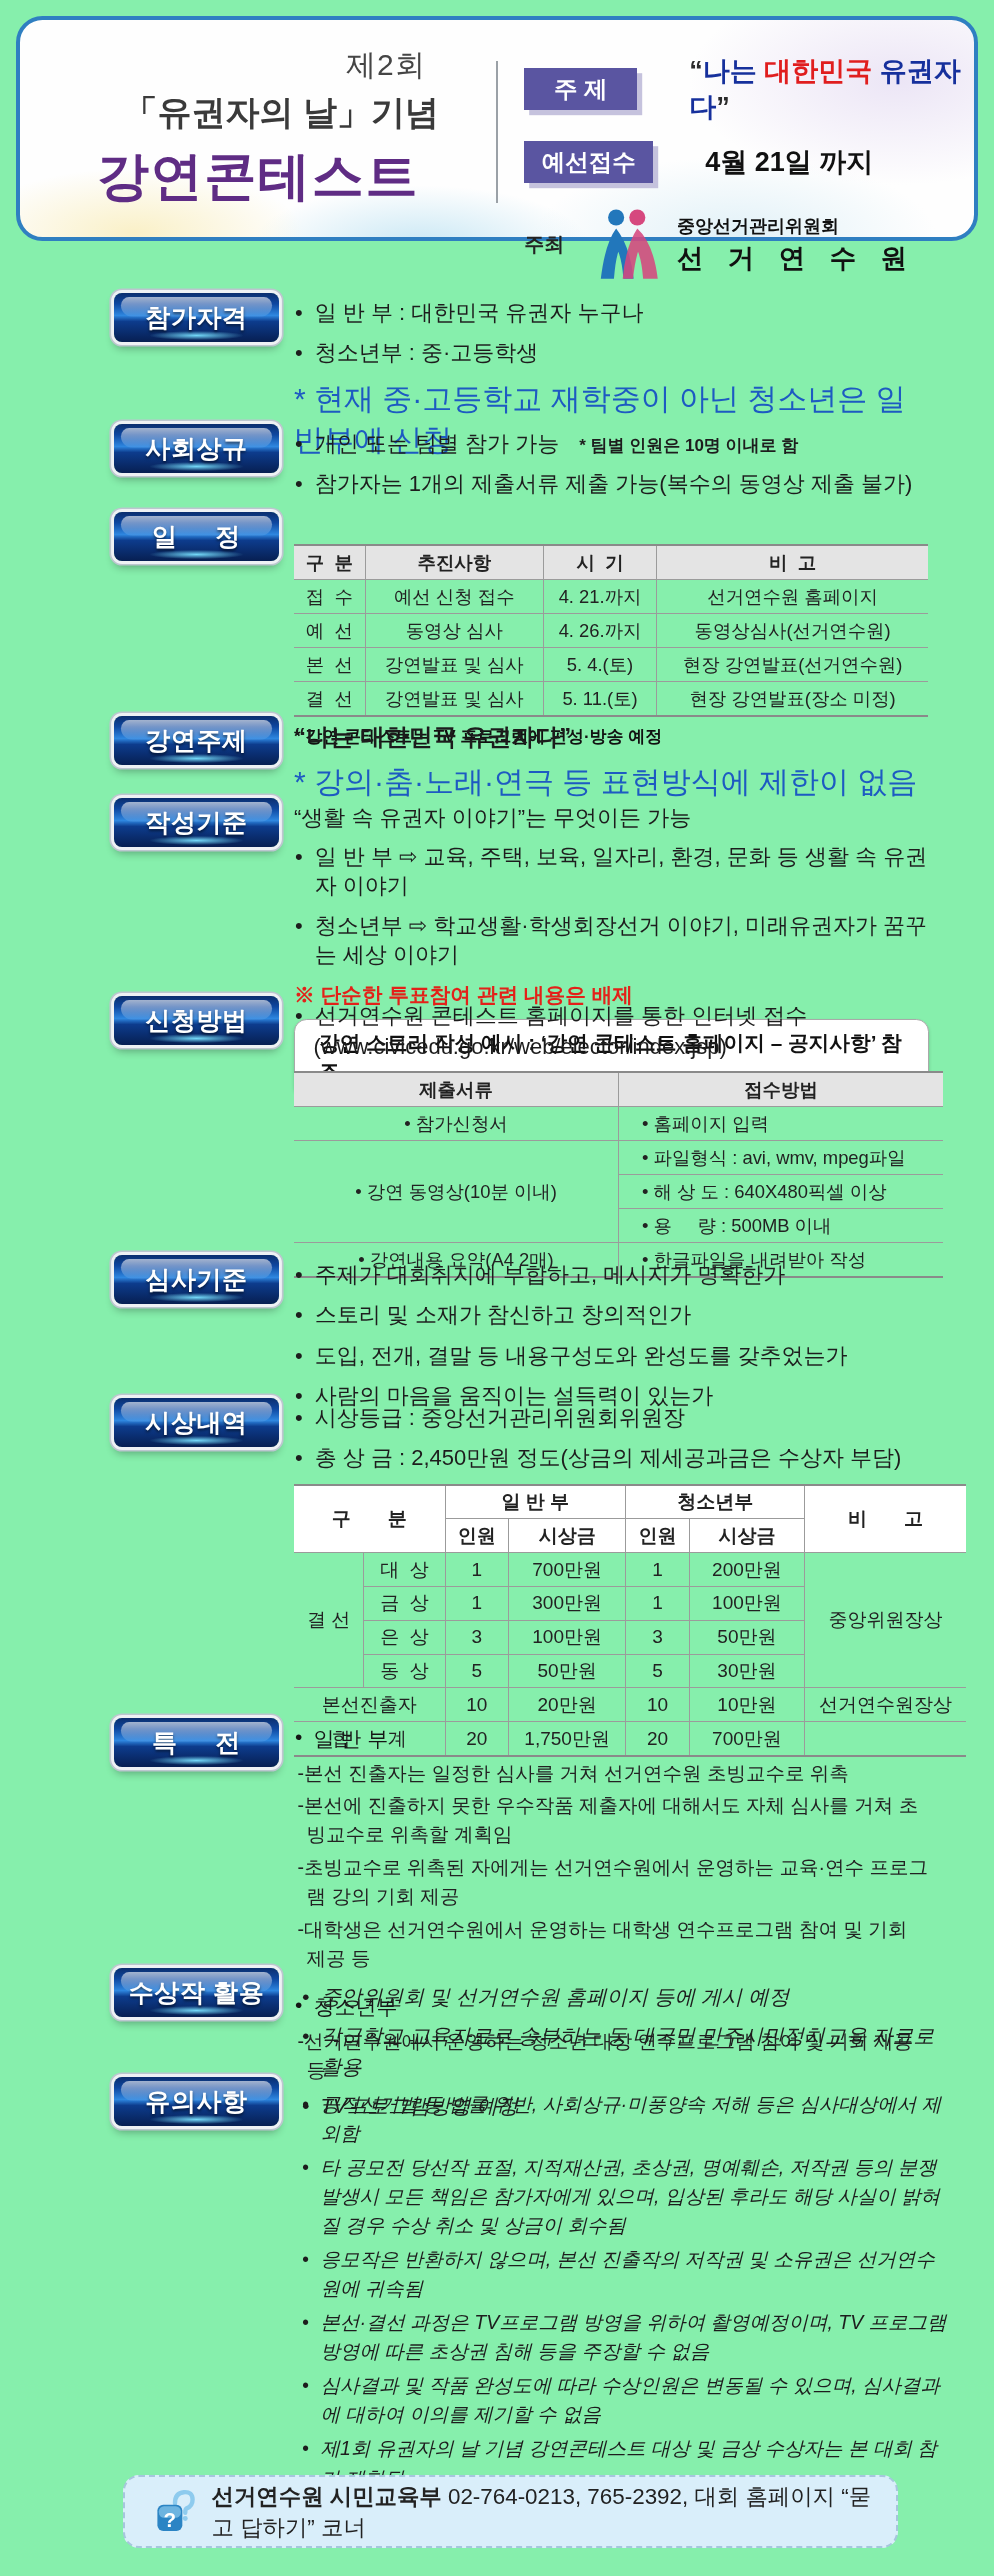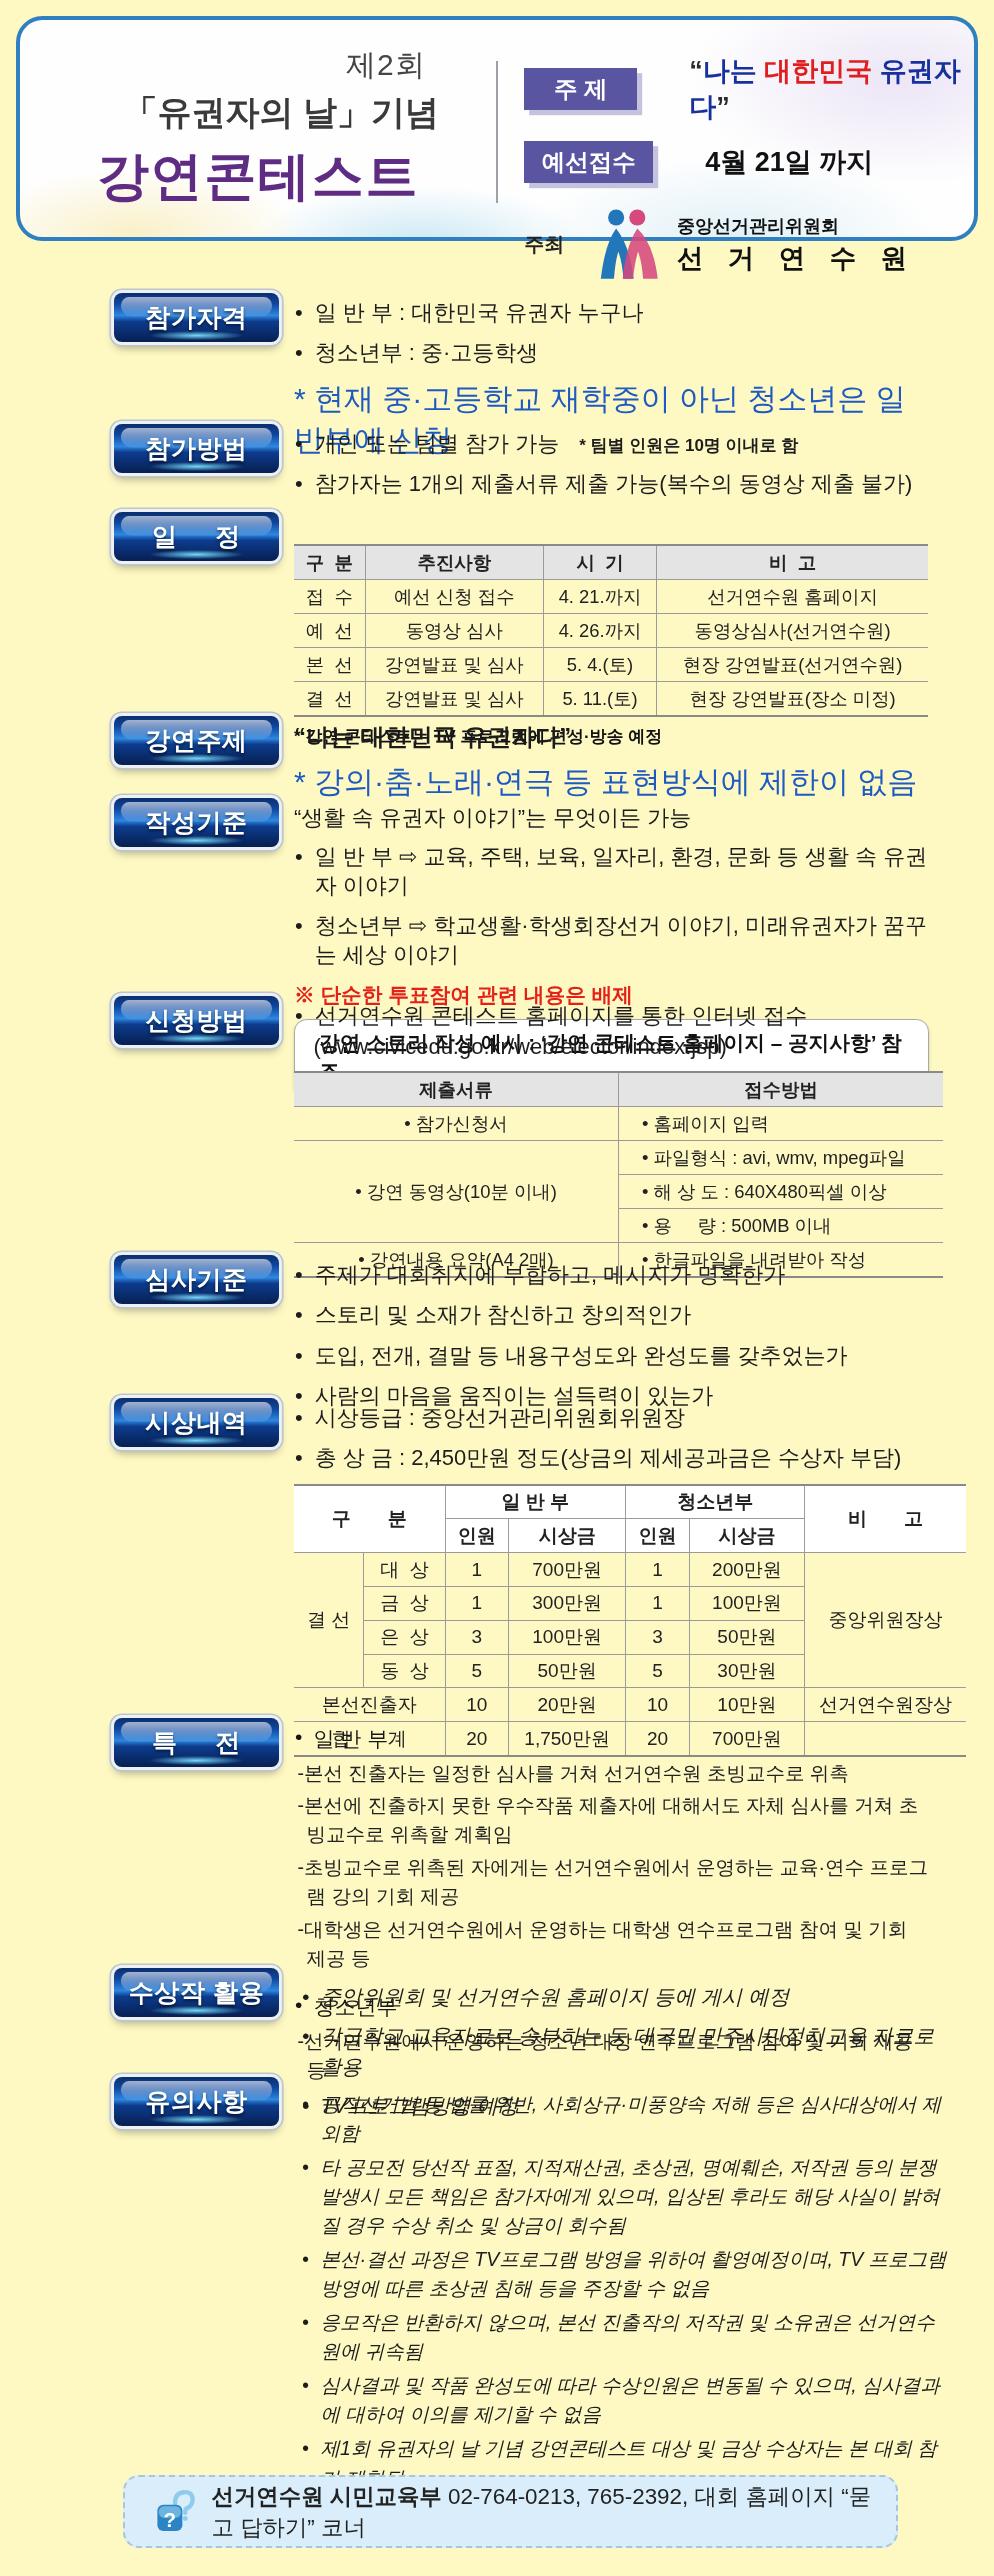--- a/index.html
+++ b/index.html
@@ -1,16 +1,16 @@
 <!DOCTYPE html>
 <html style="font-size:9.2px"><head>
 <meta charset="utf-8">
 <style>
   html,body { margin:0; padding:0; background:#ffffff; }
-  .page { position:relative; width:994px; height:2576px; background:#fef9c3;
+  .page { position:relative; width:994px; height:2576px; background:#86efac;
           font-family:"Liberation Sans", sans-serif; color:#1c1c1c; overflow:hidden; }
 
   
   .header-box { position:absolute; top:16px; left:16px; width:954px; height:217px;
     border:4px solid #2f7fc1; border-radius:26.4px;
     background:
       radial-gradient(ellipse 241px 92px at 12% 98%, rgba(249,238,190,.85), rgba(255,255,255,0) 70%),
       radial-gradient(ellipse 241px 86px at 42% 104%, rgba(188,226,242,.8), rgba(255,255,255,0) 70%),
       radial-gradient(ellipse 298px 149px at 92% 28%, rgba(226,216,241,.65), rgba(255,255,255,0) 70%),
       radial-gradient(ellipse 287px 115px at 75% 100%, rgba(205,232,243,.6), rgba(255,255,255,0) 70%),
@@ -146,21 +146,21 @@
       <ul class="blist">
         <li>일 반 부 : 대한민국 유권자 누구나</li>
         <li>청소년부 : 중·고등학생</li>
       </ul>
       <div class="note-blue">* 현재 중·고등학교 재학중이 아닌 청소년은 일반부에 신청</div>
     </div>
   </div>
 
   <div class="section" style="top:424px">
     <div class="sbadge">
-        <span>참가방법</span>
+        <span>사회상규</span>
       </div>
     <div class="section-content">
       <ul class="blist">
         <li><span>개인 또는 팀별 참가 가능</span><span class="inline-note">* 팀별 인원은 10명 이내로 함</span></li>
         <li>참가자는 1개의 제출서류 제출 가능(복수의 동영상 제출 불가)</li>
       </ul>
     </div>
   </div>
 
   <div class="section" style="top:512px">
@@ -392,22 +392,22 @@
   </div>
 
   <div class="section" style="top:2077px">
     <div class="sbadge">
         <span>유의사항</span>
       </div>
     <div class="section-content">
       <ul class="slist">
         <li>공직선거법 등 법률 위반, 사회상규·미풍양속 저해 등은 심사대상에서 제외함</li>
         <li>타 공모전 당선작 표절, 지적재산권, 초상권, 명예훼손, 저작권 등의 분쟁 발생시 모든 책임은 참가자에게 있으며, 입상된 후라도 해당 사실이 밝혀질 경우 수상 취소 및 상금이 회수됨</li>
+        <li>응모작은 반환하지 않으며, 본선 진출작의 저작권 및 소유권은 선거연수원에 귀속됨</li>
         <li>본선·결선 과정은 TV프로그램 방영을 위하여 촬영예정이며, TV 프로그램 방영에 따른 초상권 침해 등을 주장할 수 없음</li>
-        <li>응모작은 반환하지 않으며, 본선 진출작의 저작권 및 소유권은 선거연수원에 귀속됨</li>
         <li>심사결과 및 작품 완성도에 따라 수상인원은 변동될 수 있으며, 심사결과에 대하여 이의를 제기할 수 없음</li>
         <li>제1회 유권자의 날 기념 강연콘테스트 대상 및 금상 수상자는 본 대회 참가 제한됨</li>
       </ul>
     </div>
   </div>
 
   <div class="footer">
     <svg width="53" height="56" viewBox="0 0 60 64">
       <path d="M30 20 Q30 6 42 5 Q54 4 54 15 Q54 24 46 27 Q44 28 44 33" stroke="#8ecbee" stroke-width="6" fill="none" stroke-linecap="round"></path>
       <circle cx="44" cy="41" r="3.4" fill="#8ecbee"></circle>

